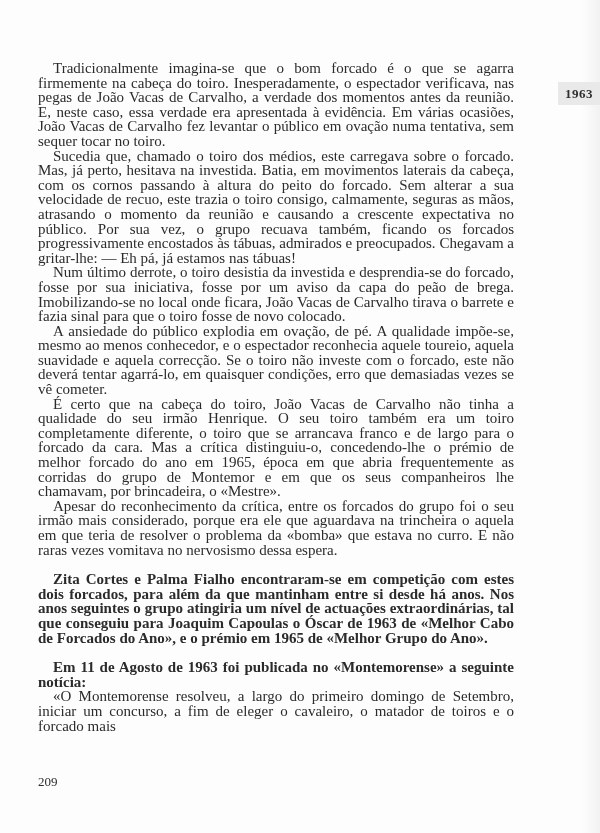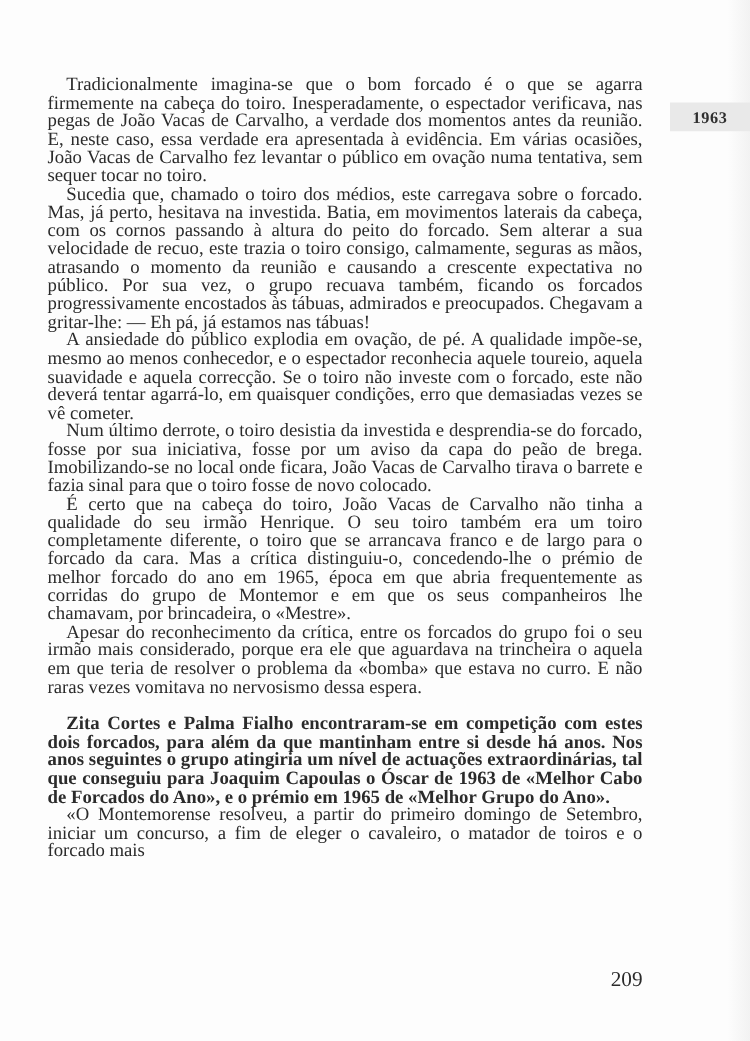--- a/index.html
+++ b/index.html
@@ -10,21 +10,21 @@
     overflow: hidden;
   }
   .page {
     position: relative;
     width: 600px; height: 833px;
     background: linear-gradient(to right, #fdfdfd 0%, #fdfdfd 97%, #f2f2f2 100%);
   }
   .year-tab {
     position: absolute;
     top: 82px; right: 0;
-    width: 64px; height: 23px;
+    width: 42px; height: 23px;
     background: #e9e9e9;
     color: #2f2f2f;
     font-size: 13px;
     font-weight: bold;
     line-height: 23px;
     text-align: center;
     letter-spacing: 0.5px;
   }
   .text-column {
     position: absolute;
@@ -42,38 +42,39 @@
     margin: 0;
   }
   .text-column p.gap-before {
     margin-top: 15px;
     font-weight: bold;
   }
   .page-number {
     position: absolute;
     left: 38px; top: 774px;
     width: 476px;
-    text-align: right;
+    text-align: left;
     color: #2b2b2b;
-    font-size: 17px;
+    font-size: 13px;
   }
 </style>
 </head>
 <body>
 
 <div class="page">
 
   <div class="year-tab">1963</div>
 
   <div class="text-column">
     <p>Tradicionalmente imagina-se que o bom forcado é o que se agarra firmemente na cabeça do toiro. Inesperadamente, o espectador verificava, nas pegas de João Vacas de Carvalho, a verdade dos momentos antes da reunião. E, neste caso, essa verdade era apresentada à evidência. Em várias ocasiões, João Vacas de Carvalho fez levantar o público em ovação numa tentativa, sem sequer tocar no toiro.</p>
     <p>Sucedia que, chamado o toiro dos médios, este carregava sobre o forcado. Mas, já perto, hesitava na investida. Batia, em movimentos laterais da cabeça, com os cornos passando à altura do peito do forcado. Sem alterar a sua velocidade de recuo, este trazia o toiro consigo, calmamente, seguras as mãos, atrasando o momento da reunião e causando a crescente expectativa no público. Por sua vez, o grupo recuava também, ficando os forcados progressivamente encostados às tábuas, admirados e preocupados. Chegavam a gritar-lhe: — Eh pá, já estamos nas tábuas!</p>
+    <p>Num último derrote, o toiro desistia da investida e desprendia-se do forcado, fosse por sua iniciativa, fosse por um aviso da capa do peão de brega. Imobilizando-se no local onde ficara, João Vacas de Carvalho tirava o barrete e fazia sinal para que o toiro fosse de novo colocado.</p>
     <p>A ansiedade do público explodia em ovação, de pé. A qualidade impõe-se, mesmo ao menos conhecedor, e o espectador reconhecia aquele toureio, aquela suavidade e aquela correcção. Se o toiro não investe com o forcado, este não deverá tentar agarrá-lo, em quaisquer condições, erro que demasiadas vezes se vê cometer.</p>
-    <p>Num último derrote, o toiro desistia da investida e desprendia-se do forcado, fosse por sua iniciativa, fosse por um aviso da capa do peão de brega. Imobilizando-se no local onde ficara, João Vacas de Carvalho tirava o barrete e fazia sinal para que o toiro fosse de novo colocado.</p>
     <p>É certo que na cabeça do toiro, João Vacas de Carvalho não tinha a qualidade do seu irmão Henrique. O seu toiro também era um toiro completamente diferente, o toiro que se arrancava franco e de largo para o forcado da cara. Mas a crítica distinguiu-o, concedendo-lhe o prémio de melhor forcado do ano em 1965, época em que abria frequentemente as corridas do grupo de Montemor e em que os seus companheiros lhe chamavam, por brincadeira, o «Mestre».</p>
     <p>Apesar do reconhecimento da crítica, entre os forcados do grupo foi o seu irmão mais considerado, porque era ele que aguardava na trincheira o aquela em que teria de resolver o problema da «bomba» que estava no curro. E não raras vezes vomitava no nervosismo dessa espera.</p>
     <p class="gap-before">Zita Cortes e Palma Fialho encontraram-se em competição com estes dois forcados, para além da que mantinham entre si desde há anos. Nos anos seguintes o grupo atingiria um nível de actuações extraordinárias, tal que conseguiu para Joaquim Capoulas o Óscar de 1963 de «Melhor Cabo de Forcados do Ano», e o prémio em 1965 de «Melhor Grupo do Ano».</p>
-    <p>«O Montemorense resolveu, a partir do primeiro domingo de Setembro, iniciar um concurso, a fim de eleger o cavaleiro, o matador de toiros e o forcado mais</p>
+    <p class="gap-before">Em 11 de Agosto de 1963 foi publicada no «Montemorense» a seguinte notícia:</p>
+    <p>«O Montemorense resolveu, a largo do primeiro domingo de Setembro, iniciar um concurso, a fim de eleger o cavaleiro, o matador de toiros e o forcado mais</p>
   </div>
 
   <div class="page-number">209</div>
 
 </div>
 
 </body></html>

